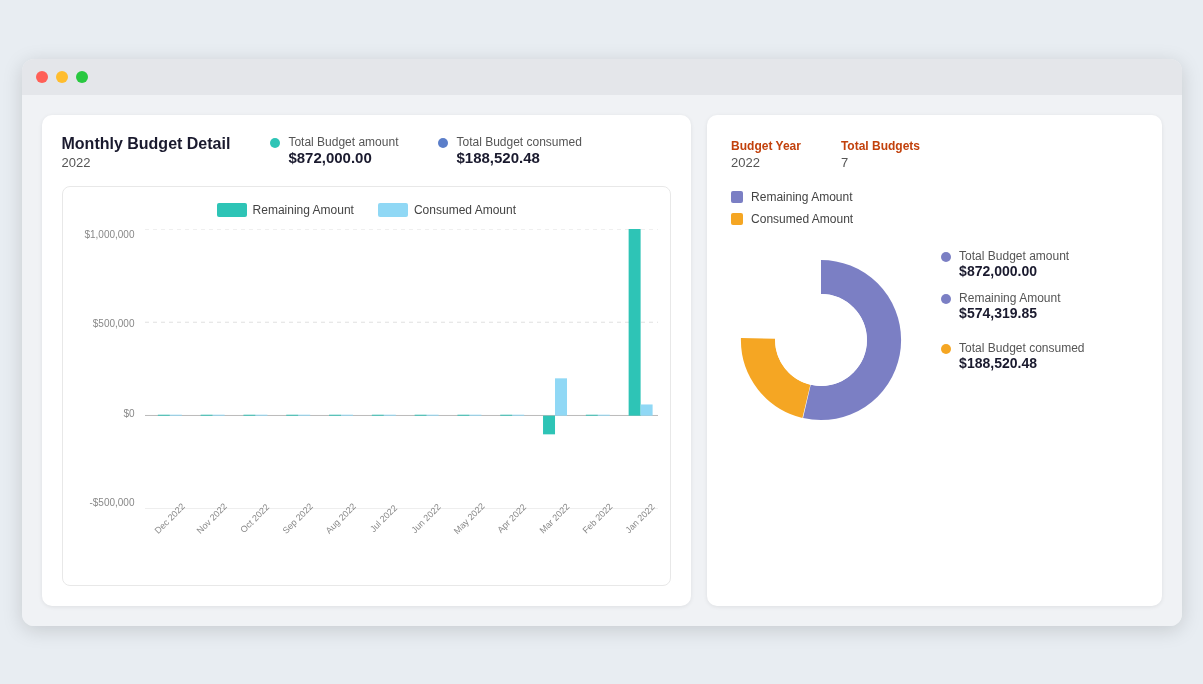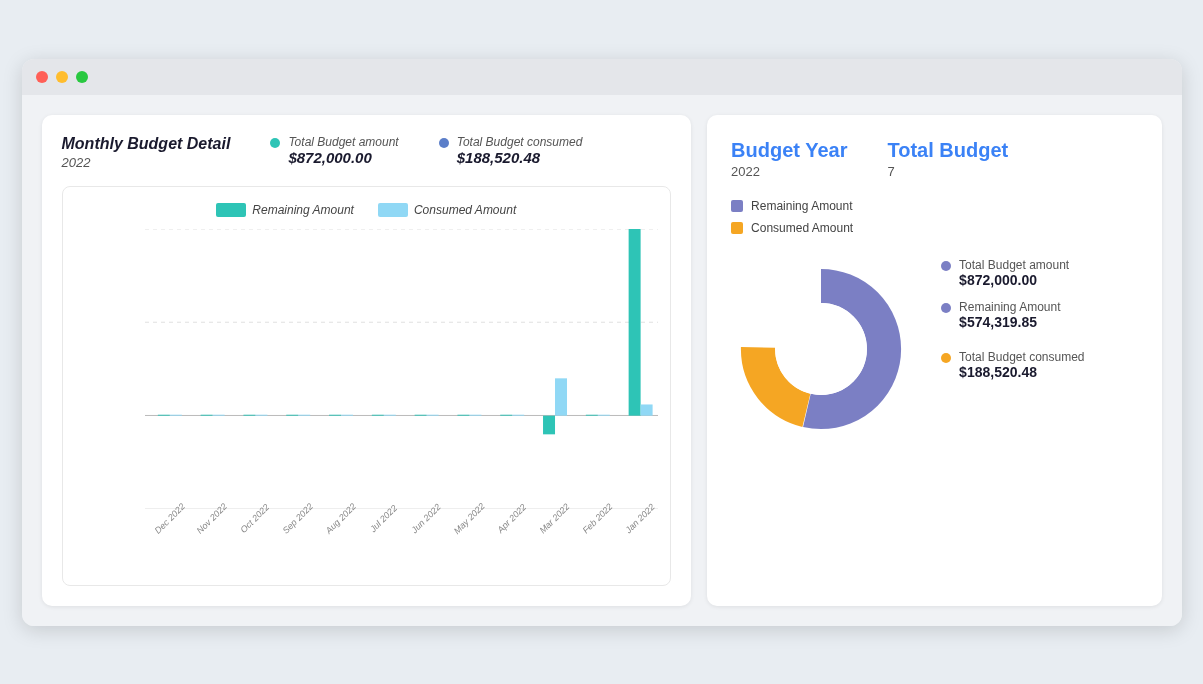--- a/index.html
+++ b/index.html
@@ -36,21 +36,20 @@
       padding: 20px;
       display: flex;
       gap: 16px;
     }
     .left-panel {
       background: white;
       border-radius: 10px;
       padding: 20px;
       flex: 1.5;
       box-shadow: 0 1px 4px rgba(0,0,0,0.08);
-      font-style: italic;
     }
     .right-panel {
       background: white;
       border-radius: 10px;
       padding: 24px;
       flex: 1;
       box-shadow: 0 1px 4px rgba(0,0,0,0.08);
     }
     .panel-header {
       display: flex;
@@ -160,23 +159,23 @@
       transform-origin: top center;
     }
     
     .right-header {
       display: flex;
       gap: 40px;
       margin-bottom: 20px;
     }
     .right-stat-block {}
     .right-stat-title {
-      font-size: 20px;
+      font-size: 12px;
       font-weight: 700;
-      color: #3b82f6;
+      color: #c2410c;
     }
     .right-stat-value {
       font-size: 13px;
       color: #555;
       margin-top: 2px;
     }
     .donut-legend {
       display: flex;
       flex-direction: column;
       gap: 8px;
@@ -277,20 +276,26 @@
             <div class="legend-box" style="background:#2ec4b6;"></div>
             <span>Remaining Amount</span>
           </div>
           <div class="legend-item">
             <div class="legend-box" style="background:#90d8f5;"></div>
             <span>Consumed Amount</span>
           </div>
         </div>
         <div class="bar-chart-container">
 
+          <div class="y-axis">
+            <span class="y-label">$1,000,000</span>
+            <span class="y-label">$500,000</span>
+            <span class="y-label">$0</span>
+            <span class="y-label">-$500,000</span>
+          </div>
 
           <svg id="bar-svg" style="position:absolute;left:70px;right:0;top:0;bottom:60px;width:calc(100% - 70px);height:calc(100% - 60px);">
 
             <line x1="0" y1="0%" x2="100%" y2="0%" stroke="#e0e0e0" stroke-dasharray="4,4" stroke-width="1"></line>
             <line x1="0" y1="33.3%" x2="100%" y2="33.3%" stroke="#e0e0e0" stroke-dasharray="4,4" stroke-width="1"></line>
             <line x1="0" y1="66.6%" x2="100%" y2="66.6%" stroke="#bbb" stroke-width="1"></line>
             <line x1="0" y1="100%" x2="100%" y2="100%" stroke="#ddd" stroke-width="1"></line>
           <rect x="2.5%" y="66.33333333333333%" width="2.333333333333334%" height="0.3333333333333286%" fill="#2ec4b6"></rect>
               <rect x="4.833333333333334%" y="66.33333333333333%" width="2.333333333333334%" height="0.3333333333333286%" fill="#90d8f5"></rect>
               <rect x="10.833333333333334%" y="66.33333333333333%" width="2.333333333333334%" height="0.3333333333333286%" fill="#2ec4b6"></rect>
@@ -359,21 +364,21 @@
       </div>
     </div>
 
     <div class="right-panel">
       <div class="right-header">
         <div class="right-stat-block">
           <div class="right-stat-title">Budget Year</div>
           <div class="right-stat-value">2022</div>
         </div>
         <div class="right-stat-block">
-          <div class="right-stat-title">Total Budget</div>
+          <div class="right-stat-title">Total Budgets</div>
           <div class="right-stat-value">7</div>
         </div>
       </div>
 
       <div class="donut-and-legend">
         <div class="donut-left">
 
           <div class="donut-legend">
             <div class="donut-legend-item">
               <div class="donut-legend-box" style="background:#7b7fc4;"></div>

